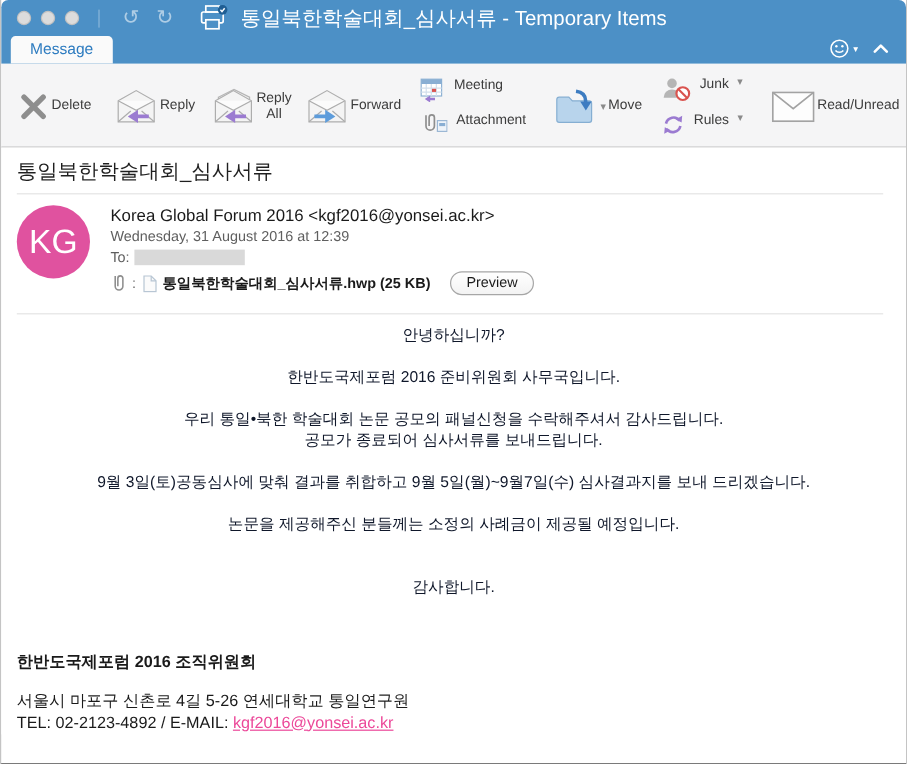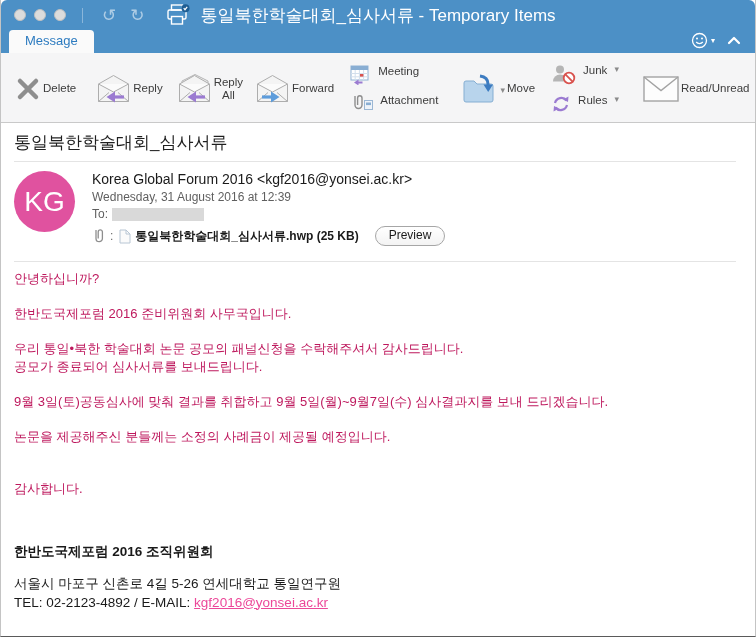--- a/index.html
+++ b/index.html
@@ -59,21 +59,21 @@
   .hline{font-size:12px;color:#5f5f5f;line-height:15px;margin-top:2px;display:flex;align-items:center;}
   .redact{display:inline-block;width:92px;height:13px;background:#d9d9d9;margin-left:4px;}
   .attach-row{display:flex;align-items:center;margin-top:4px;gap:4px;}
   .attach-colon{font-size:12px;color:#6b6b6b;margin-right:2px;}
   .attach-name{font-size:12px;font-weight:bold;color:#1a1a1a;}
   .preview-btn{
     margin-left:12px;border:1px solid #a6a6a6;border-radius:10px;background:linear-gradient(#ffffff,#f3f3f3);
     font-size:12px;color:#1a1a1a;padding:1px 13px 2px;line-height:15px;font-family:inherit;
   }
   .body-text{
-    padding:8px 13px 0;font-size:13px;line-height:17.5px;color:#be185d;white-space:pre-wrap;
+    padding:8px 13px 0;font-size:13px;line-height:17.5px;color:#0f172a;white-space:pre-wrap;text-align:center;
   }
   .signature{padding:0 13px;}
   .sig-org{margin-top:45px;font-size:13.5px;font-weight:bold;color:#1a1a1a;line-height:17px;}
   .sig-addr{margin-top:14px;font-size:13.5px;color:#1a1a1a;line-height:19px;}
   .sig-tel{font-size:13.5px;color:#1a1a1a;line-height:19px;}
   .sig-tel a{color:#ec4899;text-decoration:underline;}
   svg{display:block;}
 </style>
 </head>
 <body>

